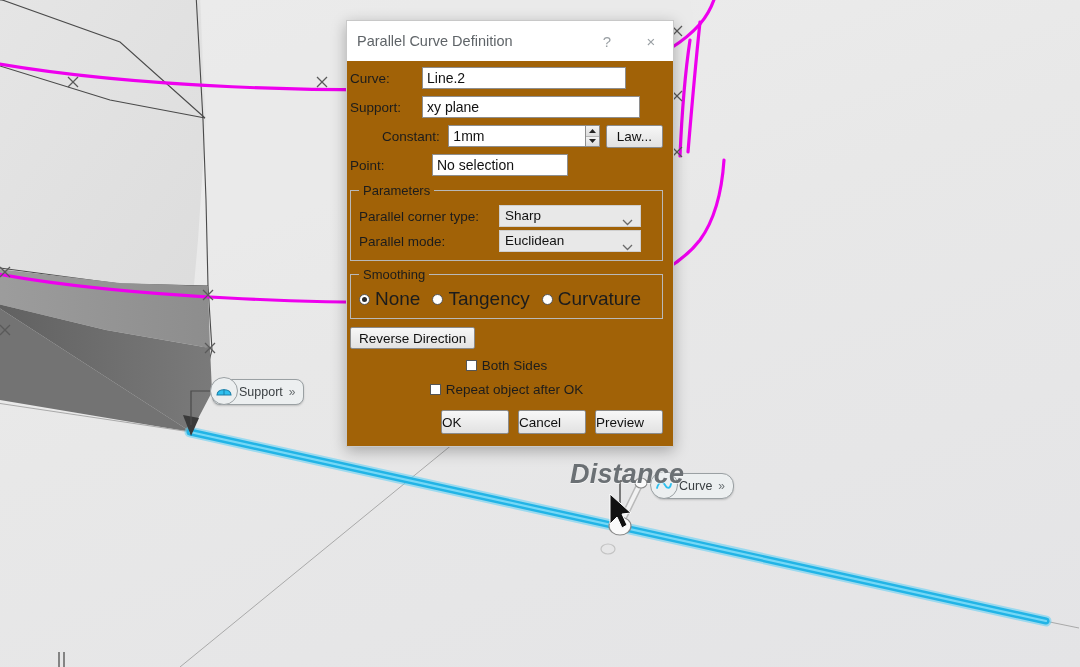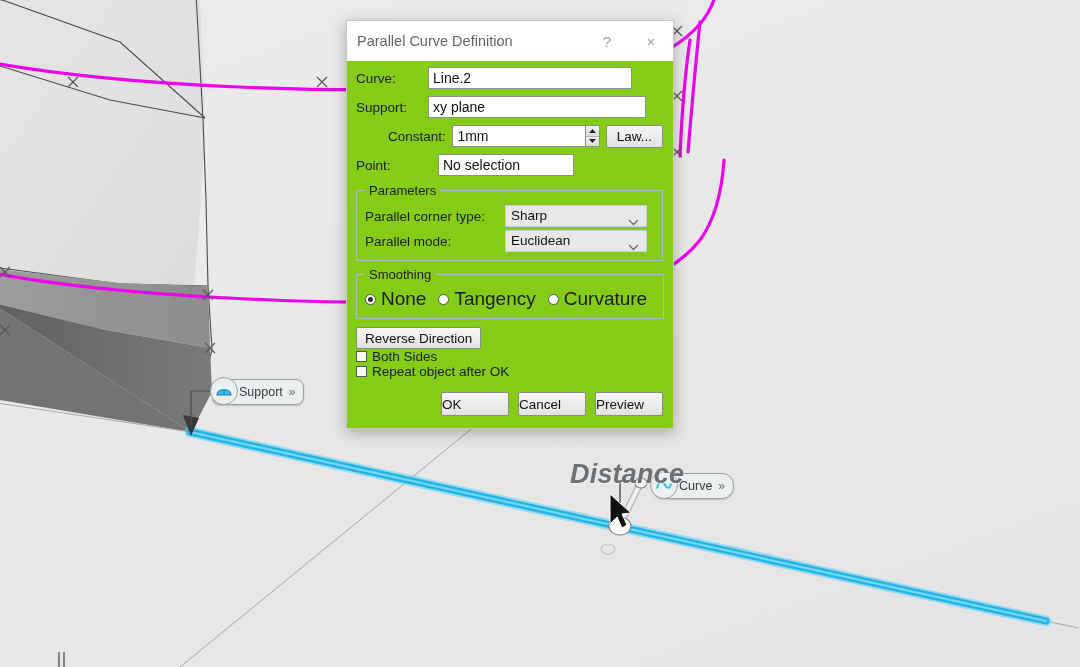--- a/index.html
+++ b/index.html
@@ -77,21 +77,21 @@
     text-shadow: 0 1px 0 rgba(255,255,255,.6);
     font-style: italic;
   }
 
   
   #dialog {
     position: absolute;
     left: 346px;
     top: 20px;
     width: 328px;
-    background: #84cc16;
+    background: #a16207;
     border: 1px solid #c8c8c8;
     box-shadow: 0 4px 14px rgba(0,0,0,.28);
     box-sizing: border-box;
   }
   #dialog-titlebar {
     height: 40px;
     background: #ffffff;
     display: flex;
     align-items: center;
     padding-left: 10px;
@@ -107,21 +107,21 @@
     height: 40px;
     display: flex;
     align-items: center;
     justify-content: center;
     color: #9aa0a4;
     font-size: 15px;
     cursor: default;
   }
 
   #dialog-body {
-    padding: 6px 10px 10px 9px;
+    padding: 6px 10px 10px 3px;
     border-radius: 8px;
   }
 
   .field-row {
     display: flex;
     align-items: center;
     margin-bottom: 7px;
     height: 22px;
   }
   .field-label {
@@ -248,21 +248,21 @@
     background: #2a2a2a;
   }
 
   #reverse-direction-button {
     margin-top: 8px;
     height: 22px;
     padding: 0 8px;
     font-size: 13.5px;
   }
 
-  .check-row { display: flex; align-items: center; font-size: 13.5px; color: #1c1c1c; }
+  .check-row { display: flex; align-items: center; margin-top: 9px; font-size: 13.5px; color: #1c1c1c; justify-content: center; }
   .check-mark {
     width: 11px; height: 11px;
     border: 1px solid #555;
     background: #fff;
     margin-right: 5px;
     box-sizing: border-box;
   }
 
   #dialog-buttons {
     display: flex;

